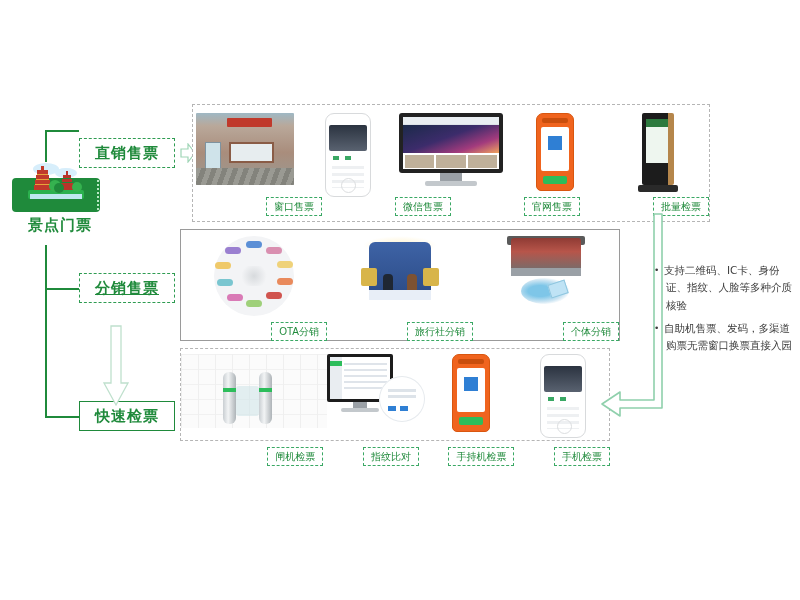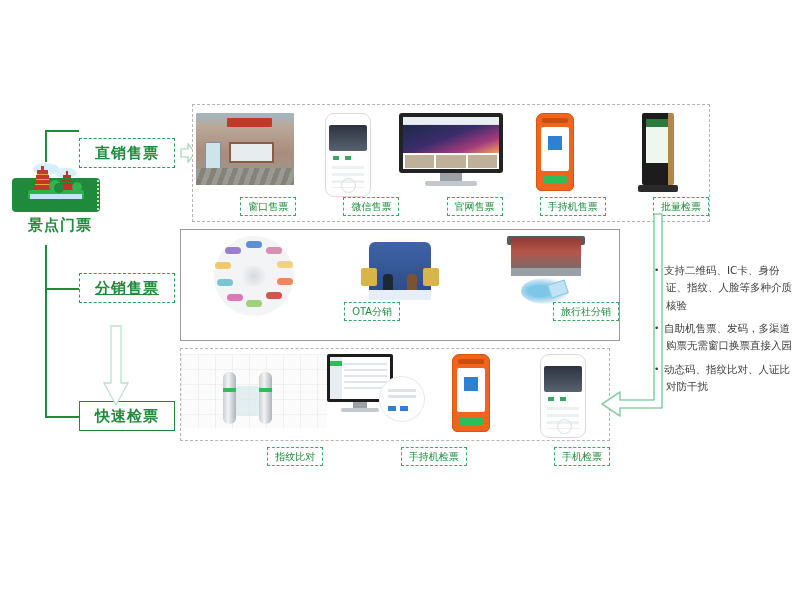--- a/index.html
+++ b/index.html
@@ -332,23 +332,20 @@
       <div class="tagcell">
           <span class="tag">窗口售票</span>
         </div>
       <div class="tagcell">
           <span class="tag">微信售票</span>
         </div>
       <div class="tagcell">
           <span class="tag">官网售票</span>
         </div>
       <div class="tagcell">
-          <span class="tag">手持机售票</span>
-        </div>
-      <div class="tagcell">
           <span class="tag">批量检票</span>
         </div>
     </div>
   </div>
 
   <div class="row" id="row-distrib">
     <div class="cells" style="padding-top:6px;">
       <div class="cell">
         <div class="thumb">
           <div class="ota">
@@ -384,26 +381,29 @@
           <div class="indiv">
             <div class="roof"></div>
               <div class="gate"></div>
             <div class="bridge"></div>
               <div class="cust"></div>
               <div class="card"></div>
           </div>
         </div>
       </div>
     </div>
-    <div class="tagrow" style="top:72px;">
+    <div class="tagrow" style="top:92px;">
       <div class="tagcell">
           <span class="tag">OTA分销</span>
         </div>
       <div class="tagcell">
           <span class="tag">旅行社分销</span>
+        </div>
+      <div class="tagcell">
+          <span class="tag">个体分销</span>
         </div>
     </div>
   </div>
 
   <div class="row" id="row-check">
     <div class="cells" style="padding-top:5px;">
       <div class="cell" style="flex:1.5 1 0;">
         <div class="thumb">
           <div class="turn">
               <div class="plan"></div>
@@ -451,36 +451,38 @@
               <div class="scr"></div>
               <div class="dots"></div>
               <div class="lines"></div>
               <div class="home"></div>
             </div>
         </div>
       </div>
     </div>
   </div>
   <div class="tagrow" style="left:180px;top:447px;width:430px;">
+    <div class="tagcell" style="flex:1.5 1 0;">
+        <span class="tag">闸机检票</span>
+      </div>
     <div class="tagcell">
         <span class="tag">指纹比对</span>
       </div>
     <div class="tagcell">
         <span class="tag">手持机检票</span>
       </div>
     <div class="tagcell">
         <span class="tag">手机检票</span>
       </div>
   </div>
 
   <svg class="l-arrow" viewBox="0 0 80 208">
     <path d="M64 2 V196 H22 V204 L4 192 L22 180 V188 H56 V2 Z" transform="translate(0,0)" fill="#ffffff" stroke="#8fd0ac" stroke-width="1.6" stroke-linejoin="round"></path>
   </svg>
 
   <div class="bullets">
     <ul>
       <li>支持二维码、IC卡、身份证、指纹、人脸等多种介质核验</li>
       <li>自助机售票、发码，多渠道购票无需窗口换票直接入园</li>
-      <li>动态码、指纹比对、人证比对防干扰</li>
     </ul>
   </div>
 
 </div>
 
 </body></html>

